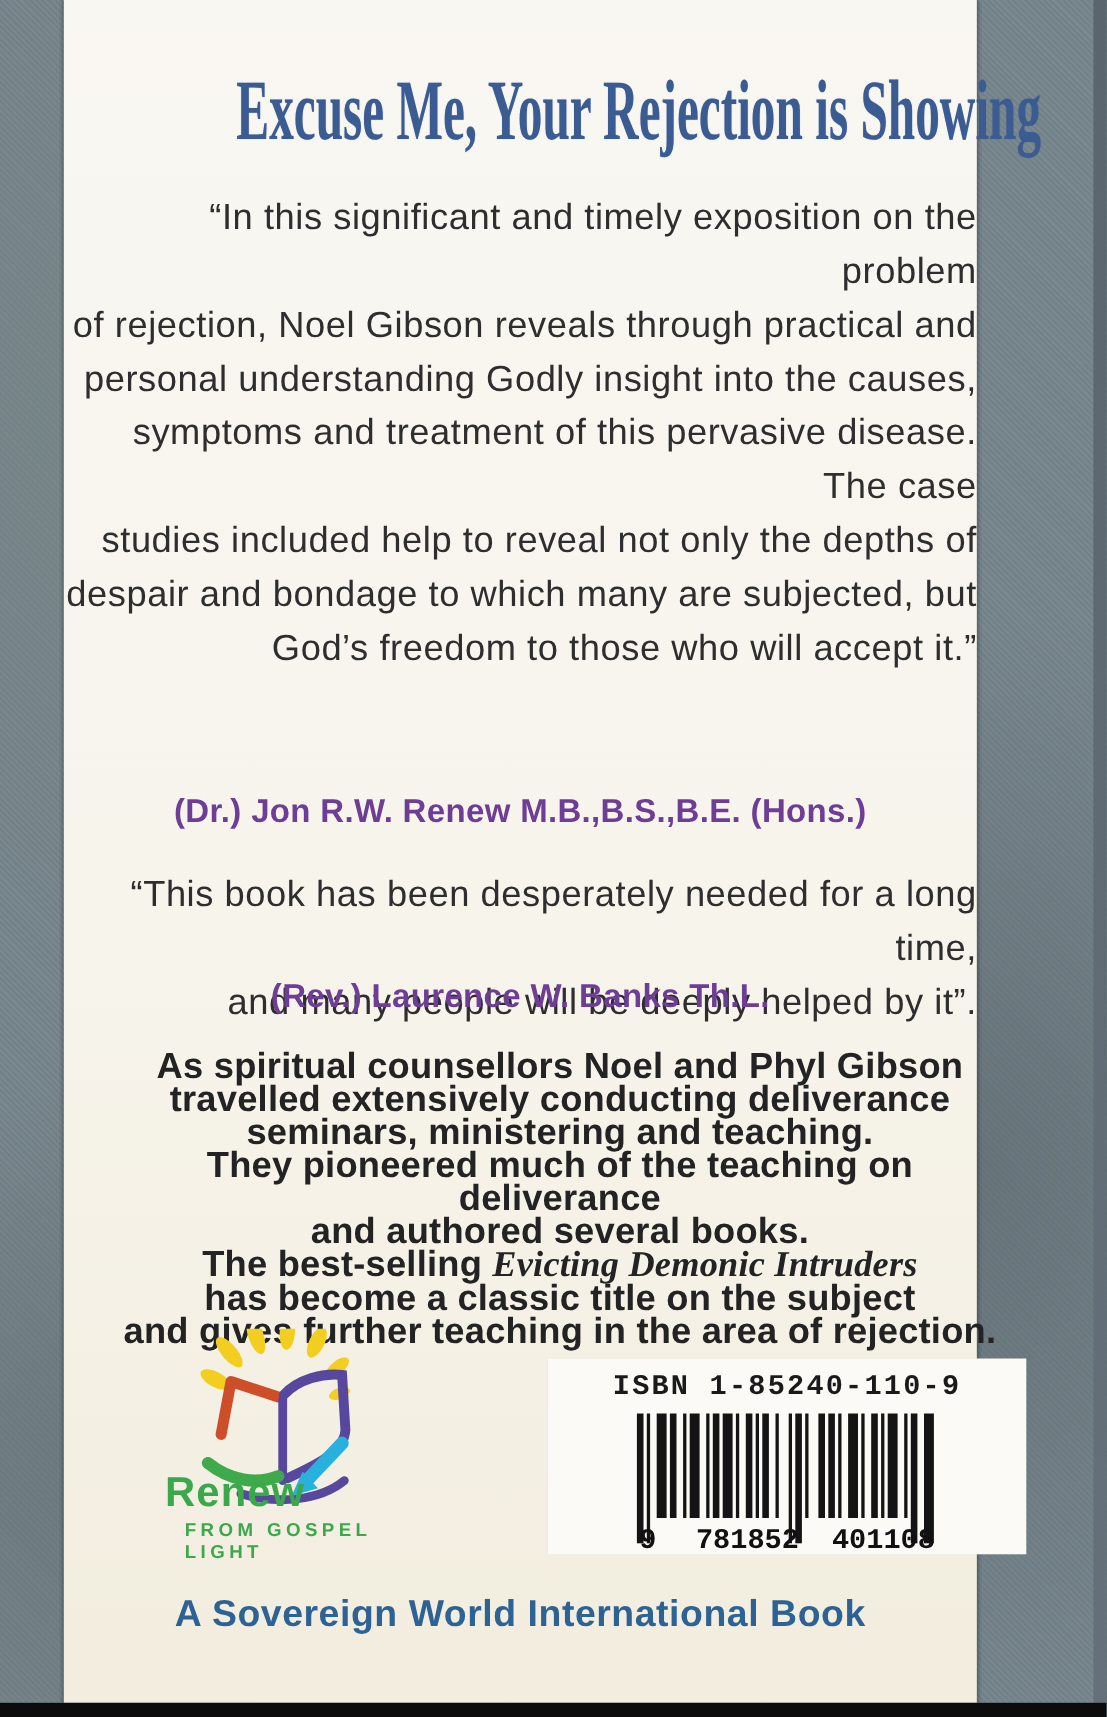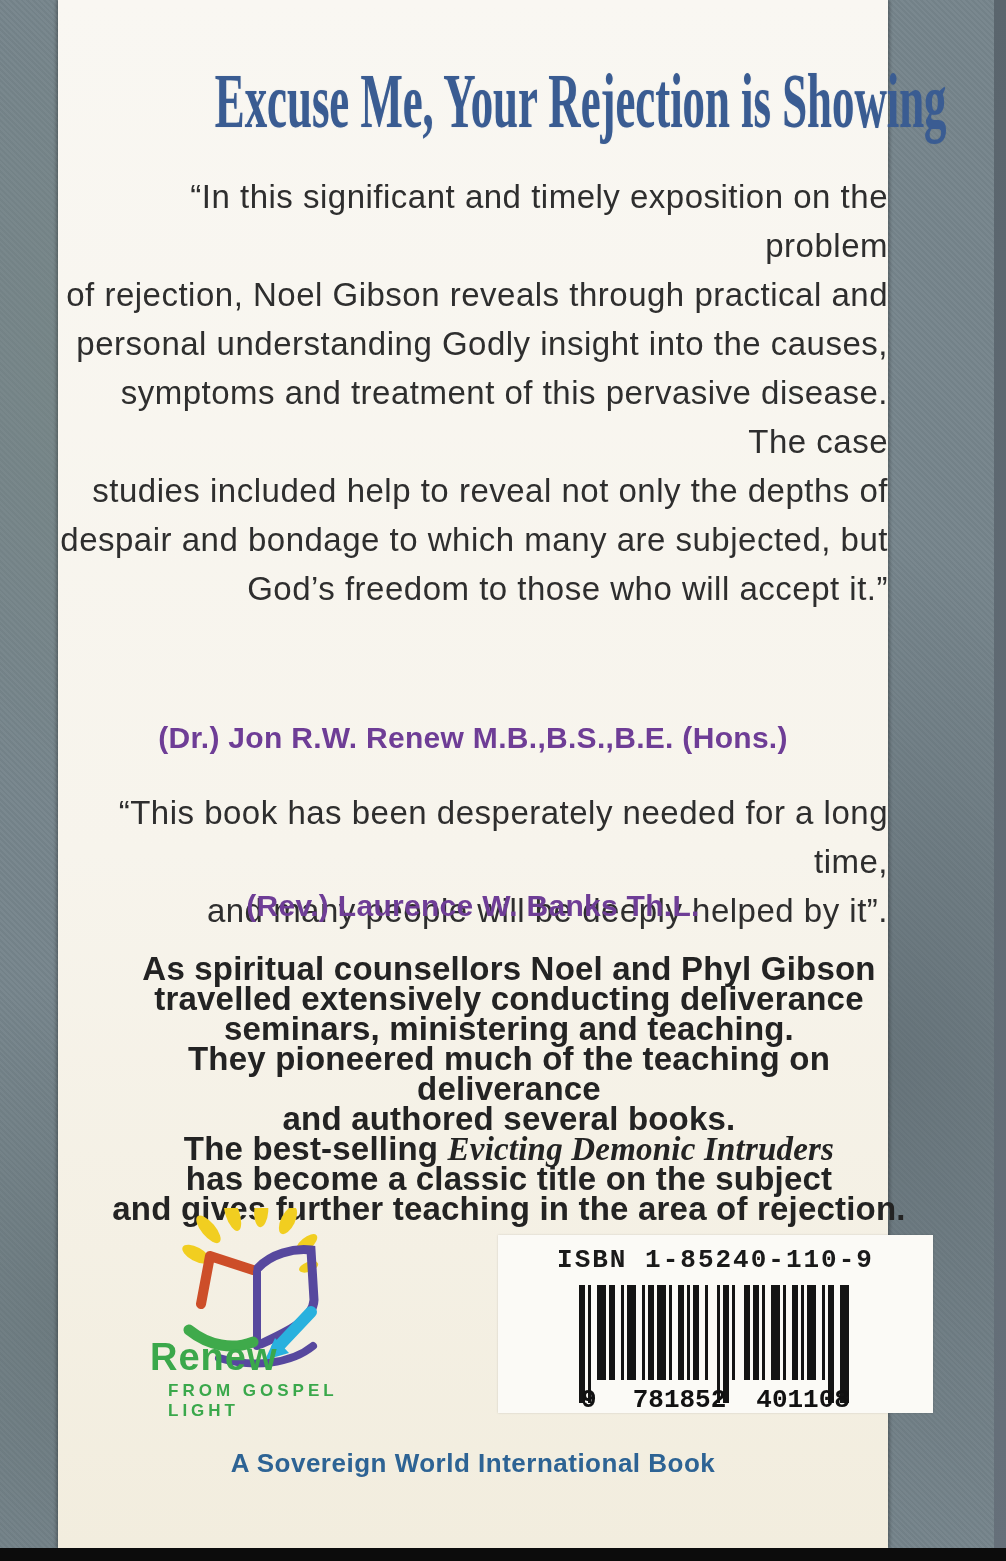--- a/index.html
+++ b/index.html
@@ -58,21 +58,21 @@
   .barcode-bars { display:flex; justify-content:center; align-items:flex-start; height:118px; }
   .barcode-bars .bar { background:#141414; height:95px; }
   .barcode-bars .bar.guard { height:118px; }
   .barcode-bars .gap { height:95px; }
   .barcode-digits { position:absolute; left:0; bottom:-2px; width:100%;
     display:flex; justify-content:center; gap:30px;
     font-family:"Liberation Mono", monospace; font-weight:bold; font-size:26px; color:#111; }
   .barcode-digits .d-left { margin-right:6px; }
 
   .footer-line { position:absolute; top:1448px; left:0; width:100%; text-align:center;
-    font-weight:bold; font-size:26px; color:#2d6394; letter-spacing:.5px; }
+    font-weight:bold; font-size:34px; color:#2d6394; letter-spacing:.5px; }
 </style>
 </head>
 <body>
 
 <div class="scene">
 
   <div class="right-dark-strip"></div>
   <div class="bottom-black-strip"></div>
 
   <div class="cover-panel">

